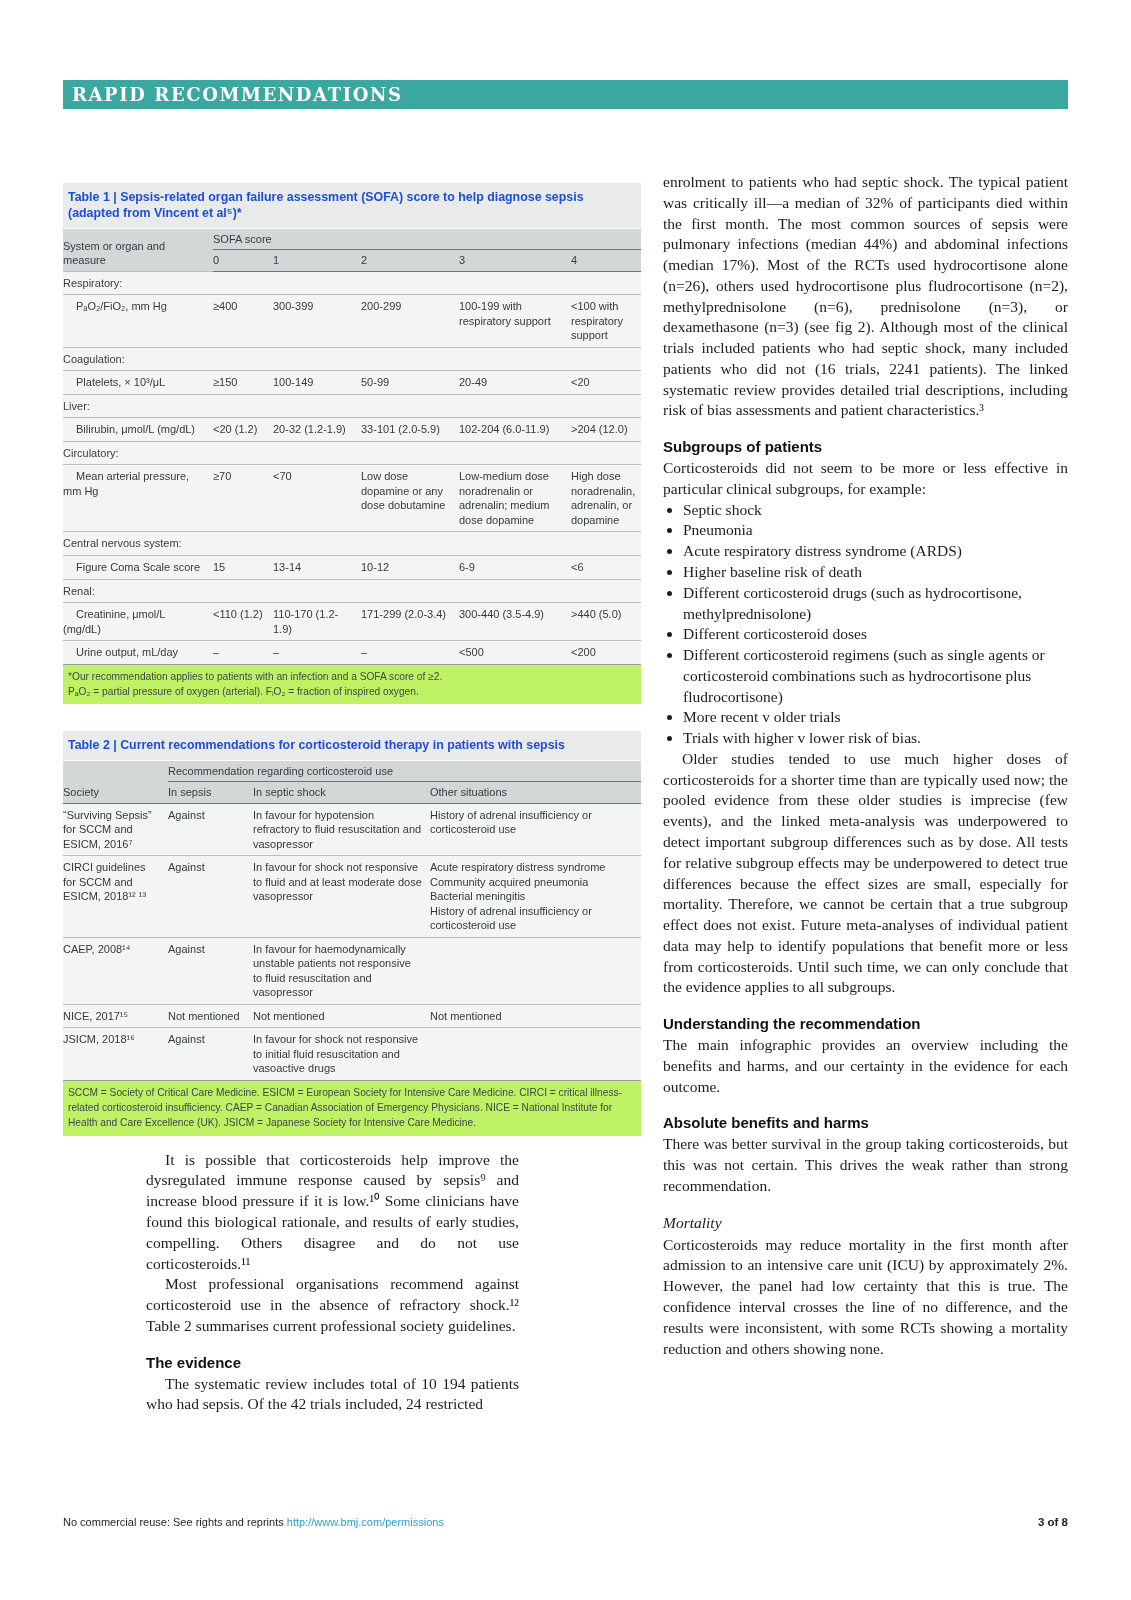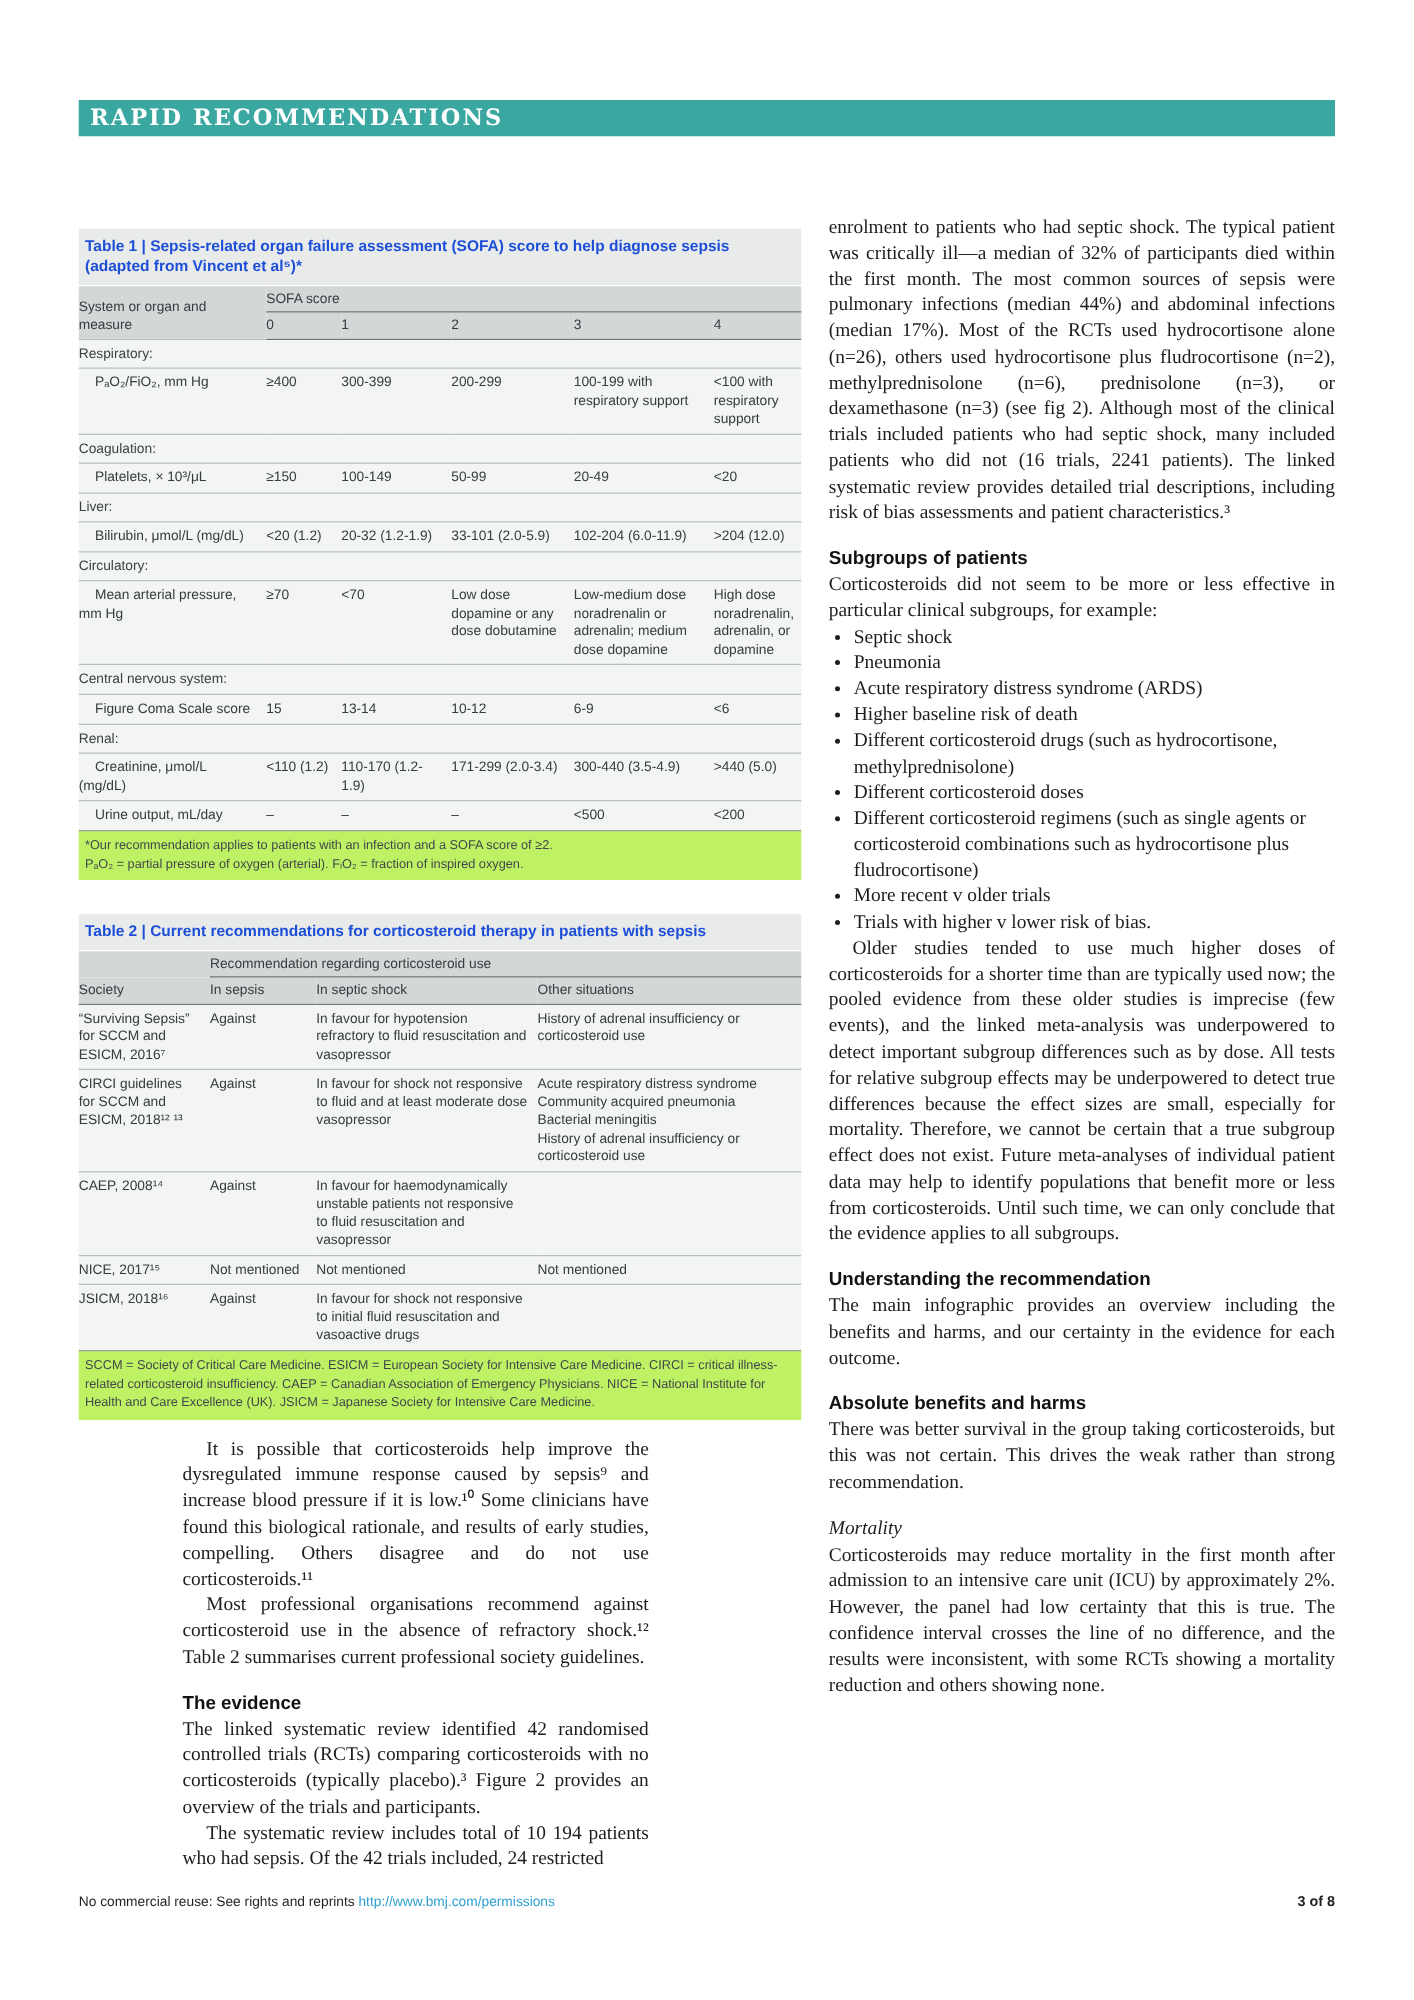--- a/index.html
+++ b/index.html
@@ -233,21 +233,20 @@
       </table>
       <div class="tfoot">
         <div>SCCM = Society of Critical Care Medicine. ESICM = European Society for Intensive Care Medicine. CIRCI = critical illness-related corticosteroid insufficiency. CAEP = Canadian Association of Emergency Physicians. NICE = National Institute for Health and Care Excellence (UK). JSICM = Japanese Society for Intensive Care Medicine.</div>
       </div>
     </div>
 
     <div class="left-text serif">
       <p class="indent">It is possible that corticosteroids help improve the dysregulated immune response caused by sepsis⁹ and increase blood pressure if it is low.¹⁰ Some clinicians have found this biological rationale, and results of early studies, compelling. Others disagree and do not use corticosteroids.¹¹</p>
       <p class="indent">Most professional organisations recommend against corticosteroid use in the absence of refractory shock.¹² Table 2 summarises current professional society guidelines.</p>
       <div class="sh">The evidence</div>
-      <p>The linked systematic review identified 42 randomised controlled trials (RCTs) comparing corticosteroids with no corticosteroids (typically placebo).³ Figure 2 provides an overview of the trials and participants.</p>
       <p class="indent">The systematic review includes total of 10 194 patients who had sepsis. Of the 42 trials included, 24 restricted</p>
     </div>
   </div>
 
   <div class="col-right serif">
     <p>enrolment to patients who had septic shock. The typical patient was critically ill—a median of 32% of participants died within the first month. The most common sources of sepsis were pulmonary infections (median 44%) and abdominal infections (median 17%). Most of the RCTs used hydrocortisone alone (n=26), others used hydrocortisone plus fludrocortisone (n=2), methylprednisolone (n=6), prednisolone (n=3), or dexamethasone (n=3) (see fig 2). Although most of the clinical trials included patients who had septic shock, many included patients who did not (16 trials, 2241 patients). The linked systematic review provides detailed trial descriptions, including risk of bias assessments and patient characteristics.³</p>
 
     <div class="sh">Subgroups of patients</div>
     <p>Corticosteroids did not seem to be more or less effective in particular clinical subgroups, for example:</p>
     <ul class="bullets">

